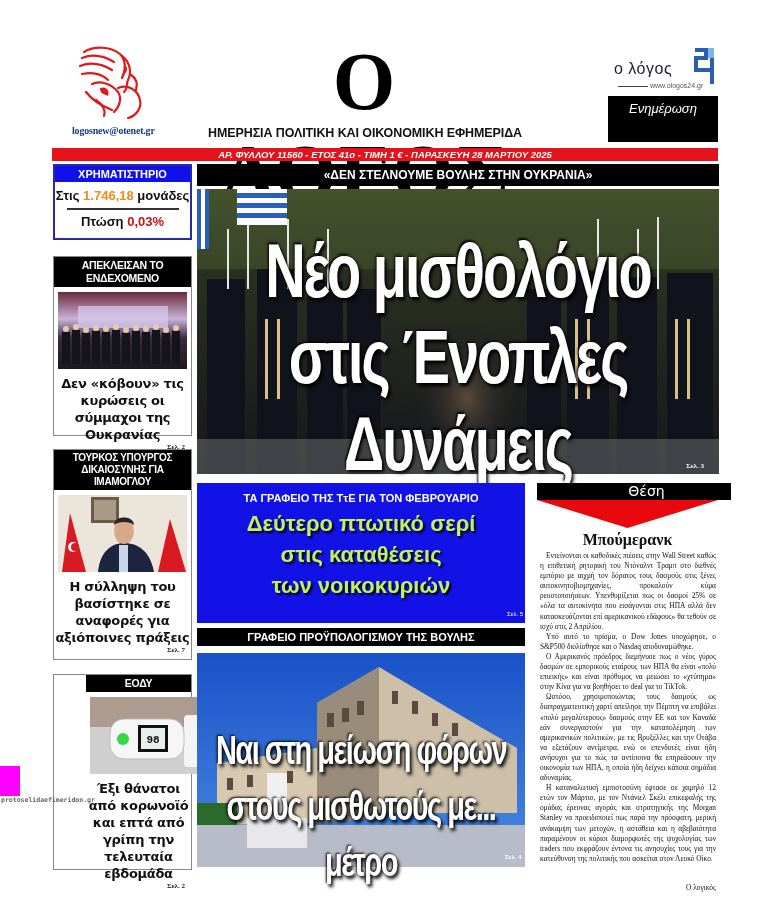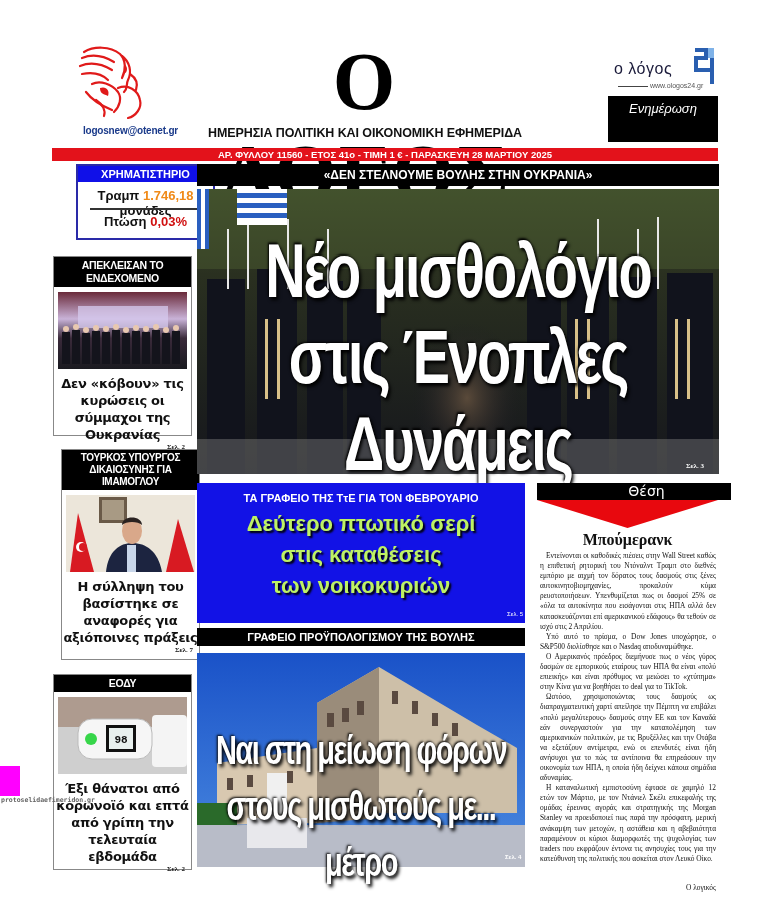--- a/index.html
+++ b/index.html
@@ -1,32 +1,32 @@
 <!DOCTYPE html>
 <html><head>
 <meta charset="utf-8">
 <style>
   html, body { margin:0; padding:0; }
   body { width:768px; height:909px; background:#ffffff; position:relative; overflow:hidden; font-family:"Liberation Sans", sans-serif; }
   .abs { position:absolute; }
 
   
   .logo-art { left:72px; top:44px; width:80px; height:76px; }
-  .email { left:72px; top:125px; width:106px; text-align:right; font-size:10px; font-weight:bold; color:#1a3a8a; font-family:Liberation Sans, sans-serif; letter-spacing:-0.2px; }
+  .email { left:72px; top:125px; width:106px; text-align:left; font-size:10px; font-weight:bold; color:#1a3a8a; font-family:Liberation Serif, serif; letter-spacing:-0.2px; }
   .title { left:190px; top:36px; width:350px; text-align:center; font-family:"Liberation Serif", serif; font-weight:bold; font-size:82px; line-height:92px; color:#000; letter-spacing:2px; transform:scaleX(0.98); }
   .subtitle { left:195px; top:126px; width:340px; text-align:center; font-size:12.5px; font-weight:bold; color:#111; letter-spacing:-0.1px; transform:scaleY(1.05); }
   .logo24-text { left:614px; top:60px; font-size:16px; color:#1a1a3a; letter-spacing:0.5px; }
   .logo24-url { left:650px; top:82px; font-size:7px; color:#555; }
   .logo24-line { left:618px; top:86px; width:30px; height:1px; background:#444; }
   .tagline-box { left:608px; top:96px; width:110px; height:46px; background:#000; color:#fff; text-align:center; font-style:italic; font-size:13px; line-height:18px; padding-top:4px; box-sizing:border-box; }
 
-  .issue-bar { left:52px; top:148px; width:666px; height:13px; background:#e3121b; color:#fff; text-align:center; font-size:9.5px; font-weight:bold; line-height:13px; }
-
-  
-  .stock-box { left:53px; top:164px; width:139px; height:76px; border:2px solid #2a2aa8; box-sizing:border-box; background:#fff;margin-left:23px; }
+  .issue-bar { left:52px; top:148px; width:666px; height:13px; background:#e3121b; color:#fff; text-align:center; font-size:9.5px; font-weight:bold; line-height:13px;font-style:italic; }
+
+  
+  .stock-box { left:53px; top:164px; width:139px; height:76px; border:2px solid #2a2aa8; box-sizing:border-box; background:#fff; }
   .stock-head { left:0; top:0; width:135px; height:16px; background:#1010e8; color:#fff; font-weight:bold; font-size:11px; text-align:center; line-height:16px; }
   .stock-line1 { left:0; top:22px; width:135px; text-align:center; font-size:13px; font-weight:bold; color:#111; }
   .stock-line1 .v { color:#f08a18; }
   .stock-rule { left:12px; top:42px; width:112px; height:1.5px; background:#333; }
   .stock-line2 { left:0; top:48px; width:135px; text-align:center; font-size:13px; font-weight:bold; color:#111; }
   .stock-line2 .v { color:#d01010; }
 
   .side-box { left:53px; width:139px; border:1px solid #888; box-sizing:border-box; background:#fff; }
   .side-head { width:100%; background:#000; color:#fff; font-weight:bold; font-size:10.5px; text-align:center; line-height:13px; padding:2px 0; letter-spacing:-0.3px; }
   .side-img { margin:5px 4px 0 4px; height:77px; }
@@ -100,21 +100,21 @@
 
 <div class="abs tagline-box">
   <div>Ενημέρωση</div>
 </div>
 
 <div class="abs issue-bar">ΑΡ. ΦΥΛΛΟΥ 11560 - ΕΤΟΣ 41ο - ΤΙΜΗ 1 € - ΠΑΡΑΣΚΕΥΗ 28 ΜΑΡΤΙΟΥ 2025</div>
 
 <div class="abs stock-box">
   <div class="abs stock-head">ΧΡΗΜΑΤΙΣΤΗΡΙΟ</div>
   <div class="abs stock-line1">
-    <span>Τραμπ</span>
+    <span>Στις</span>
     <span class="v">1.746,18</span>
     <span>μονάδες</span>
   </div>
   <div class="abs stock-rule"></div>
   <div class="abs stock-line2">
     <span>Πτώση</span>
     <span class="v">0,03%</span>
   </div>
 </div>
 
@@ -157,40 +157,40 @@
       <circle cx="88" cy="37" r="3"></circle>
         <circle cx="98" cy="35" r="3"></circle>
         <circle cx="108" cy="38" r="3"></circle>
         <circle cx="118" cy="36" r="3"></circle>
     </g>
   </svg>
   <div class="side-text">Δεν «κόβουν» τις κυρώσεις οι σύμμαχοι της Ουκρανίας</div>
   <div class="page-ref">Σελ. 2</div>
 </div>
 
-<div class="abs side-box" style="top:449px;height:211px;margin-left:8px;">
+<div class="abs side-box" style="top:449px;height:211px;">
   <div class="side-head" style="font-size:10px;line-height:12px;">ΤΟΥΡΚΟΣ ΥΠΟΥΡΓΟΣ ΔΙΚΑΙΟΣΥΝΗΣ ΓΙΑ ΙΜΑΜΟΓΛΟΥ</div>
   <svg class="side-img" style="display:block;width:129px;" viewBox="0 0 129 77" preserveAspectRatio="none">
     <rect width="129" height="77" fill="#ece6da"></rect>
     <rect x="33" y="2" width="28" height="26" fill="#6a5a48"></rect>
     <rect x="36" y="5" width="22" height="20" fill="#a89a84"></rect>
     <path d="M4 77 L12 18 L28 77 Z" fill="#d81a22"></path>
     <circle cx="15" cy="52" r="5" fill="#fff"></circle>
       <circle cx="17" cy="52" r="4" fill="#d81a22"></circle>
     <path d="M100 77 L112 24 L128 77 Z" fill="#d81a22"></path>
     <path d="M40 77 C42 56, 54 48, 66 48 C80 48, 92 56, 96 77 Z" fill="#1c2440"></path>
     <rect x="61" y="50" width="9" height="27" fill="#c8d6ea"></rect>
     <ellipse cx="66" cy="36" rx="10" ry="13" fill="#d9a88a"></ellipse>
     <path d="M56 30 C56 20, 76 20, 76 30 C72 26, 60 26, 56 30 Z" fill="#2a2220"></path>
   </svg>
   <div class="side-text">Η σύλληψη του βασίστηκε σε αναφορές για αξιόποινες πράξεις</div>
   <div class="page-ref">Σελ. 7</div>
 </div>
 
-<div class="abs side-box" style="top:674px;height:196px;">
+<div class="abs side-box" style="top:674px;height:196px;padding-left:32px;">
   <div class="side-head">ΕΟΔΥ</div>
   <svg class="side-img" style="display:block;width:129px;" viewBox="0 0 129 77" preserveAspectRatio="none">
     <rect width="129" height="77" fill="#cfcfcf"></rect>
     <rect y="0" width="129" height="30" fill="#a08474" opacity="0.7"></rect>
     <rect x="94" y="18" width="35" height="52" rx="4" fill="#f4f4f4"></rect>
     <rect x="20" y="22" width="74" height="40" rx="14" fill="#f6f6f6" stroke="#bbb"></rect>
     <circle cx="33" cy="42" r="6" fill="#37d64a"></circle>
     <rect x="48" y="28" width="30" height="27" fill="#111"></rect>
     <rect x="51" y="31" width="24" height="21" fill="#e8f0ee"></rect>
     <text x="63" y="46" font-size="11" font-weight="bold" text-anchor="middle" fill="#111" font-family="Liberation Mono, monospace">98</text>

